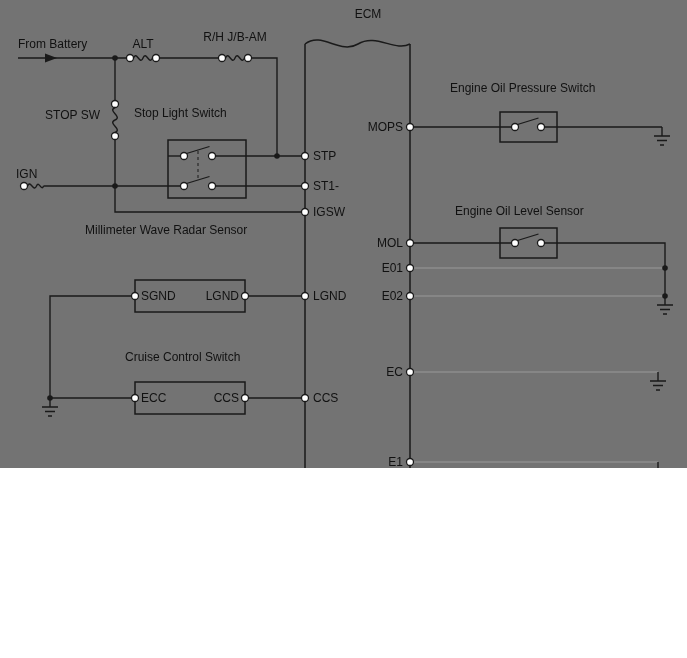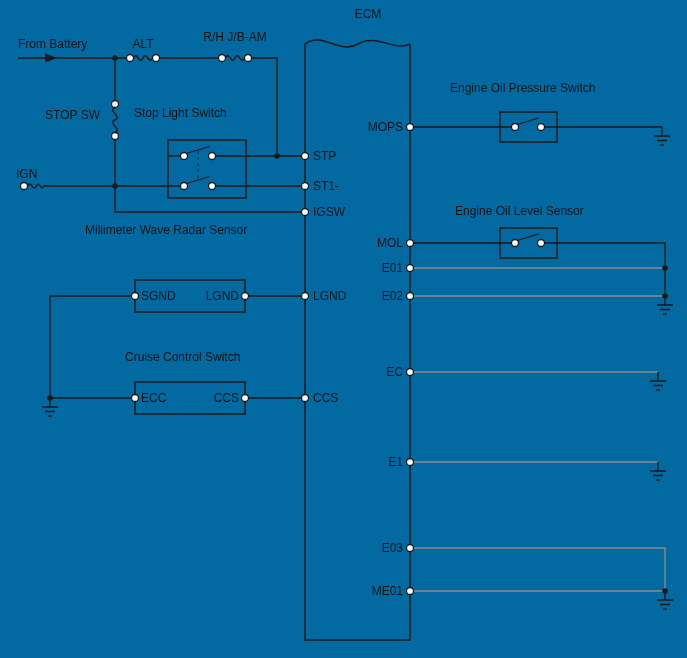--- a/index.html
+++ b/index.html
@@ -1,16 +1,16 @@
 <!DOCTYPE html>
 <html><head>
 <meta charset="utf-8">
 <style>
   html,body{margin:0;padding:0;background:#ffffff;}
-  .diagram{position:relative;width:687px;height:658px;background:#0369a1;overflow:hidden;}
+  .diagram{position:relative;width:687px;height:468px;background:#737373;overflow:hidden;}
   svg{display:block;}
   .lbl{font-family:"Liberation Sans",sans-serif;font-size:12px;fill:#111111;}
   .wire{stroke:#1a1a1a;stroke-width:1.4;fill:none;}
   .gwire{stroke:#8c8c8c;stroke-width:1.3;fill:none;}
   .box{stroke:#1a1a1a;stroke-width:1.5;fill:none;}
   .pin{fill:#ffffff;stroke:#1a1a1a;stroke-width:1.3;}
   .dot{fill:#1a1a1a;stroke:none;}
   .gnd{stroke:#1a1a1a;stroke-width:1.4;fill:none;}
   .blade{stroke:#1a1a1a;stroke-width:1.3;fill:none;}
   .dash{stroke:#1a1a1a;stroke-width:1;stroke-dasharray:3,3;fill:none;}

